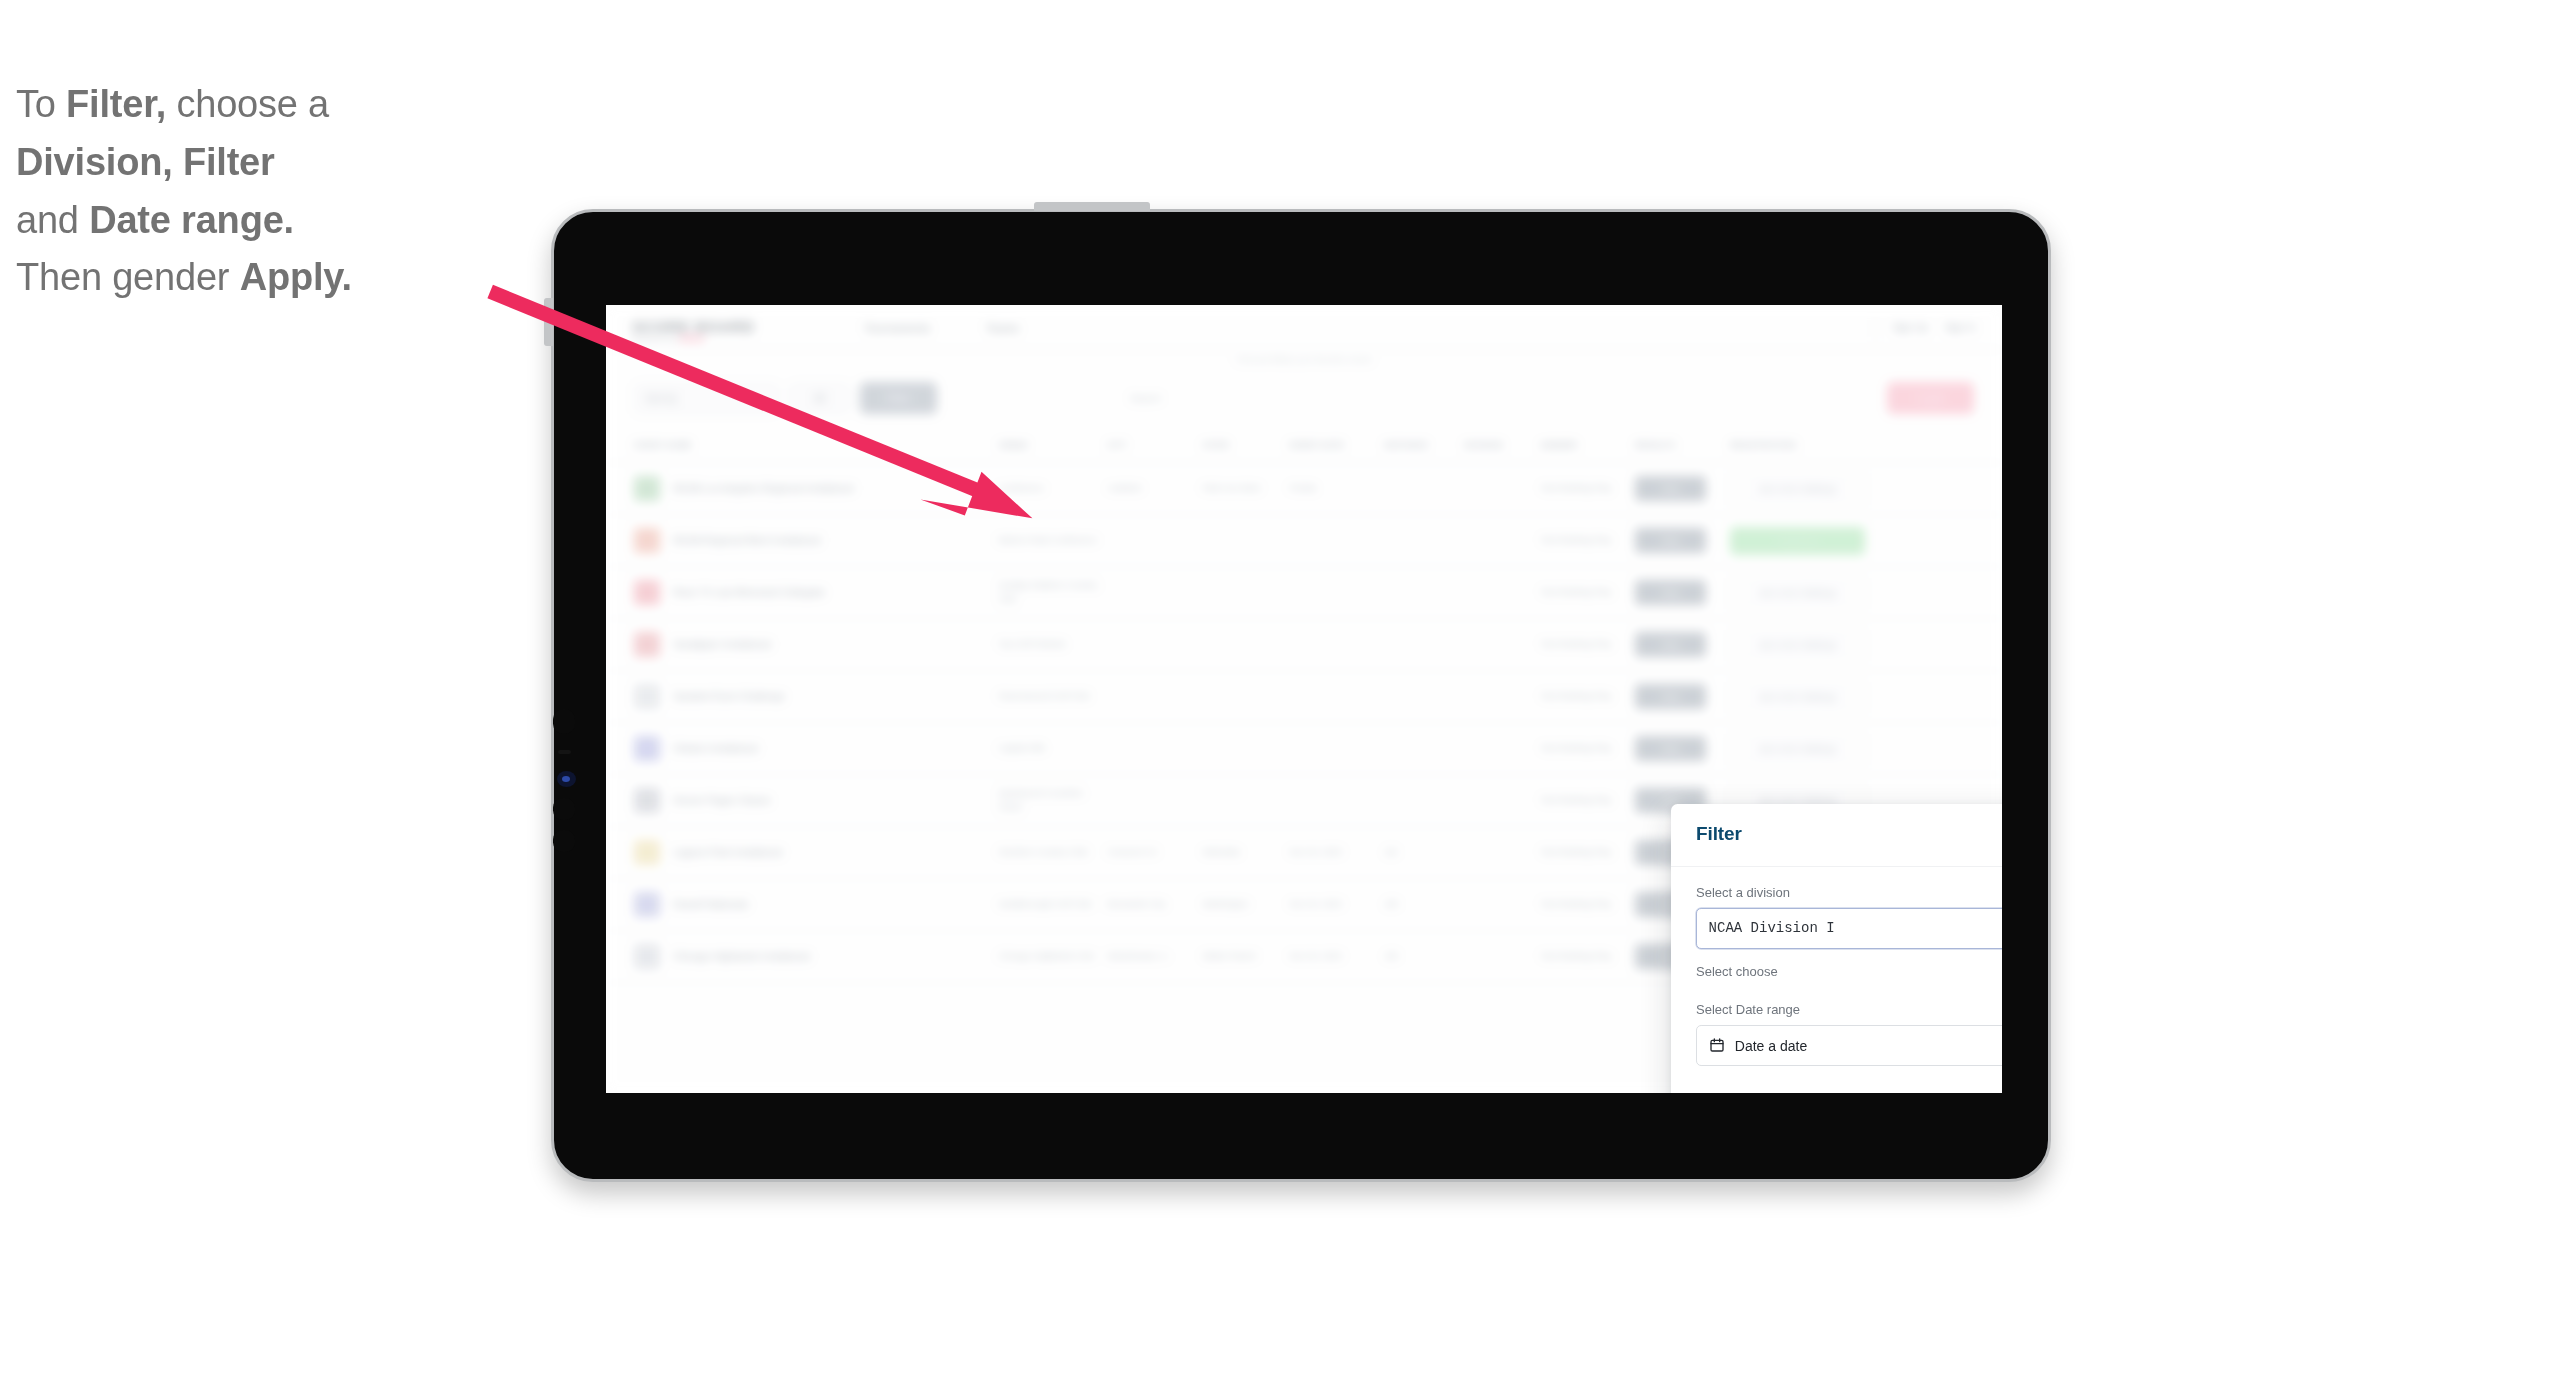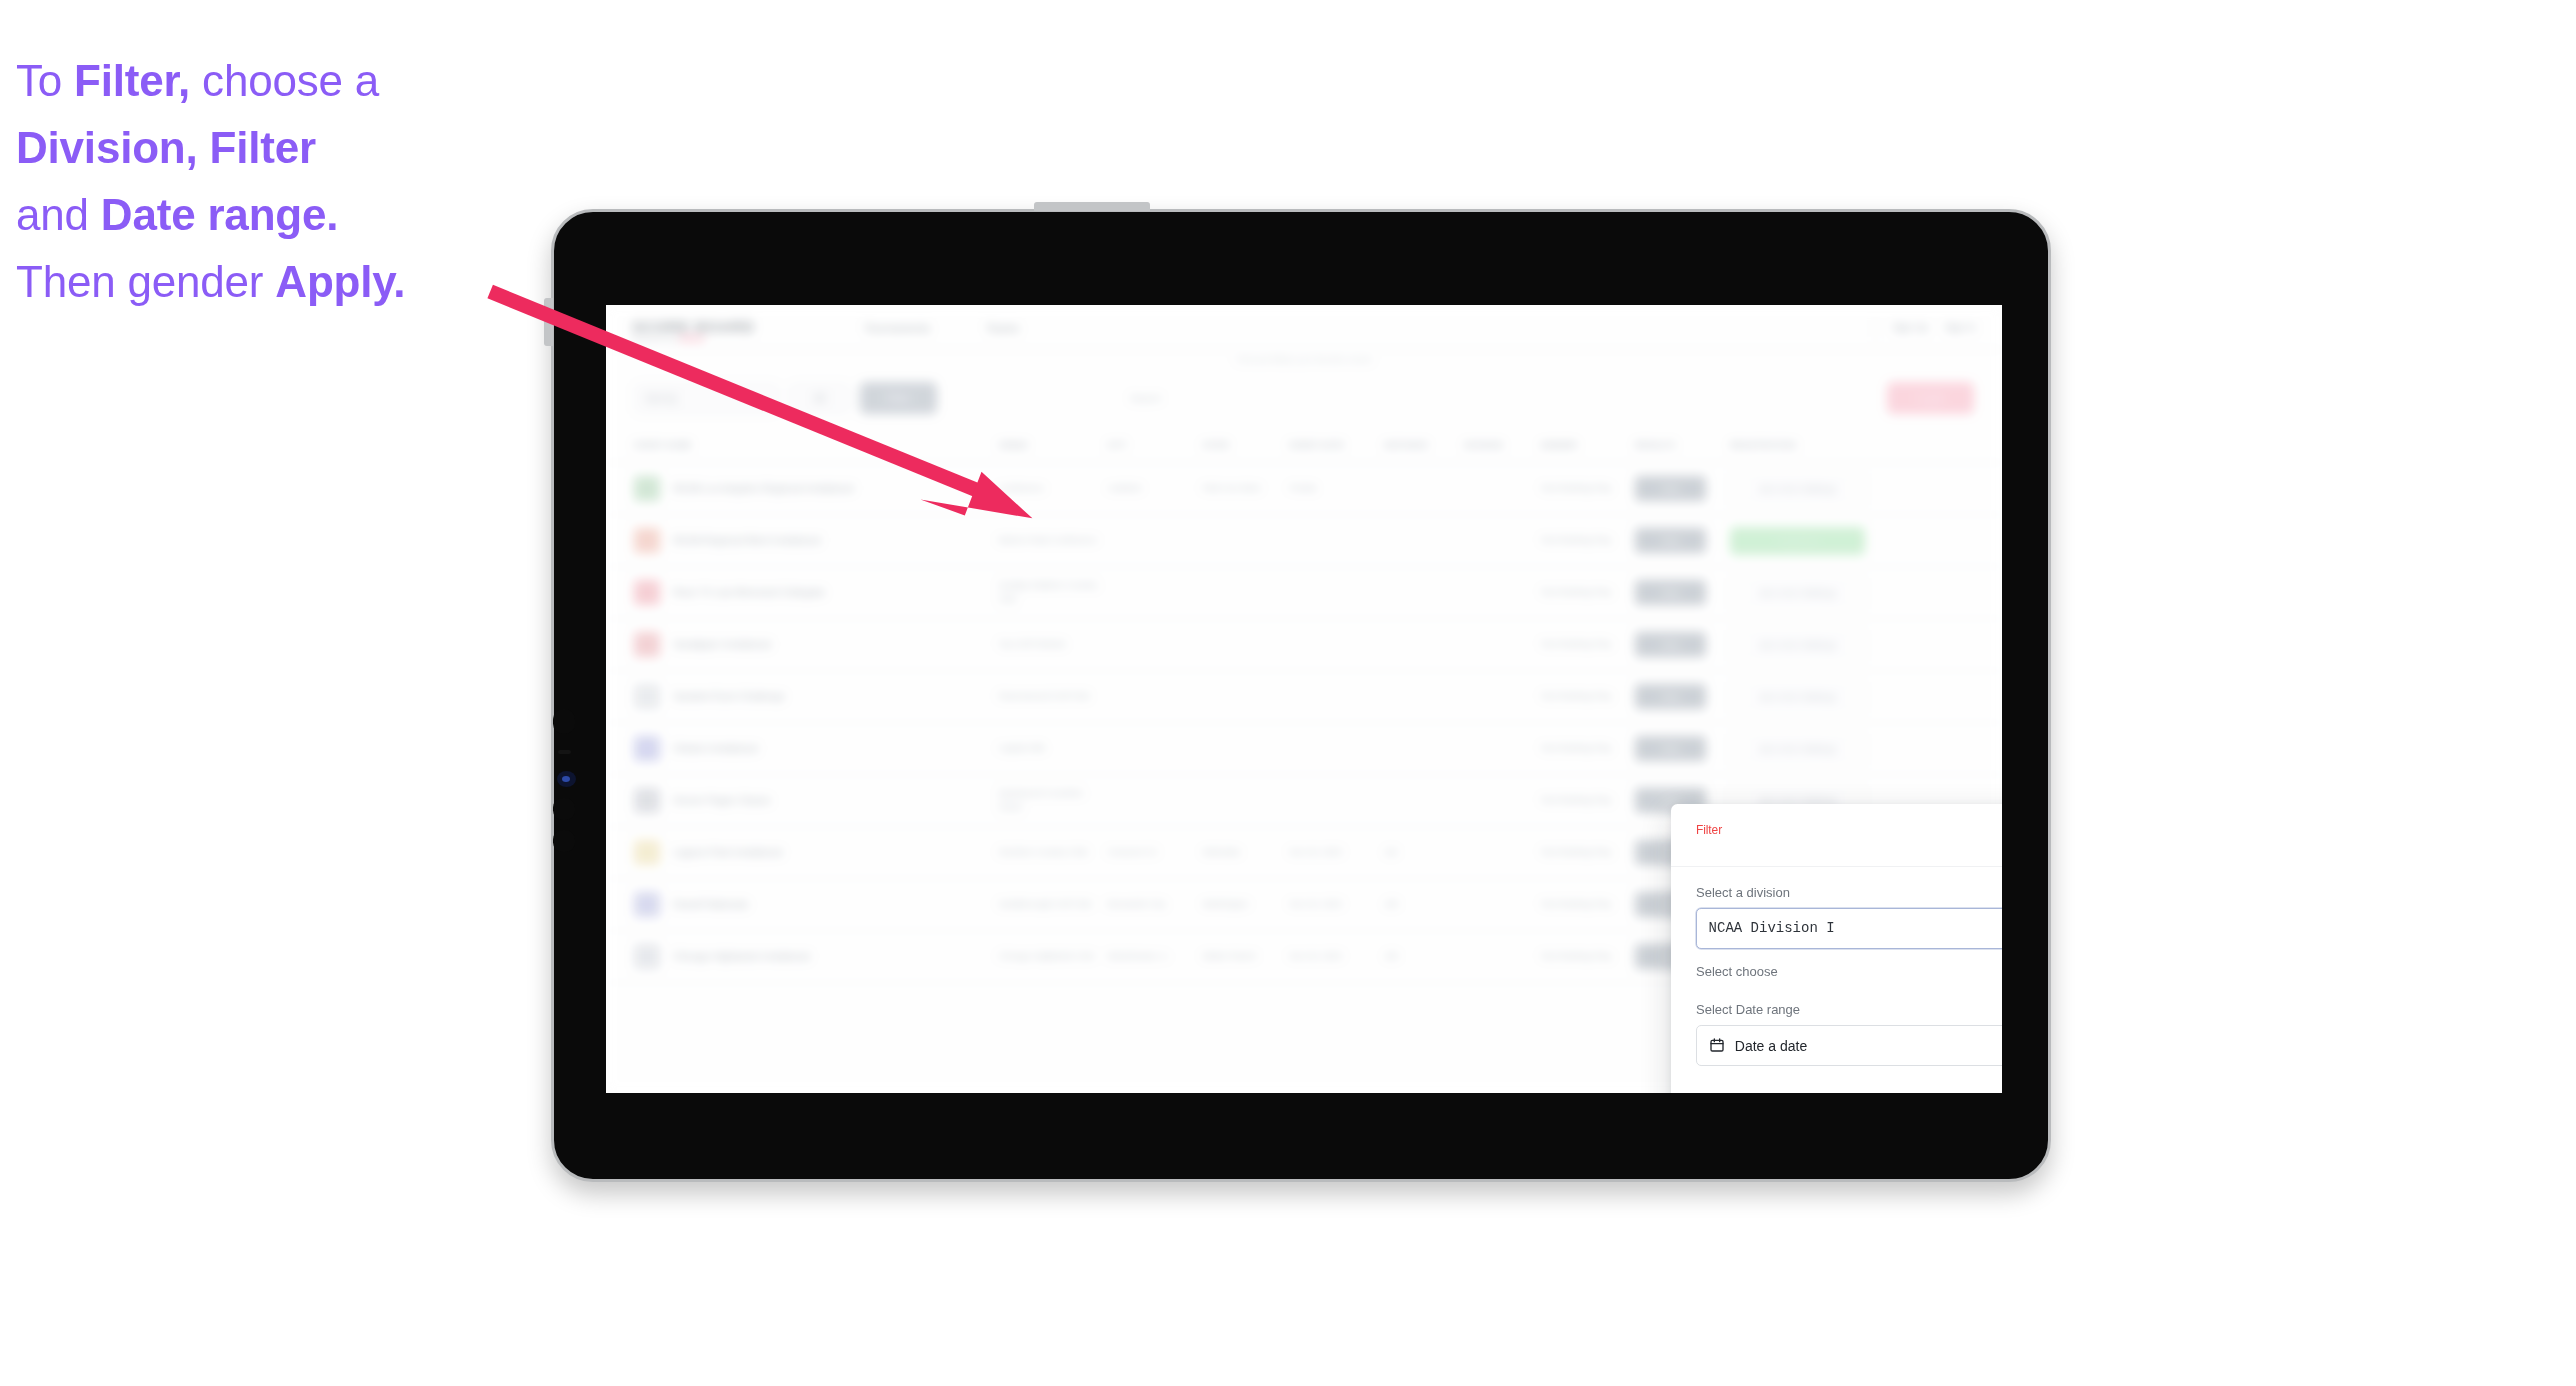--- a/index.html
+++ b/index.html
@@ -16,25 +16,25 @@
     position: relative;
     width: 2576px;
     height: 1386px;
     background: #ffffff;
   }
 
   
   .caption {
     position: absolute;
     left: 16px;
-    top: 48px;
+    top: 76px;
     width: 553px;
-    font-size: 44px;
+    font-size: 38px;
     line-height: 1.52;
-    color: #8b5cf6;
+    color: #737373;
     letter-spacing: -0.2px;
   }
   .caption .bold { font-weight: 700; }
   .caption-line { white-space: nowrap; }
 
   
   .tablet {
     position: absolute;
     left: 551px;
     top: 209px;
@@ -222,21 +222,21 @@
     background: #ffffff;
     border-radius: 6.5px;
     box-shadow: 0 10.2px 32px rgba(22,28,40,0.16), 0 1.5px 7.3px rgba(22,28,40,0.08);
   }
   .modal-head {
     height: 63px; padding: 19px 25px 0 25px;
     border-bottom: 0.7px solid #f0f1f3;
     position: relative;
   }
   .modal-title {
-    font-size: 12px; font-weight: 400; color: #ef4444; letter-spacing: -0.1px;
+    font-size: 19px; font-weight: 700; color: #0c4a6e; letter-spacing: -0.1px;
   }
 
   .modal-body { padding: 17.5px 25px 0 25px; }
   .field-label {
     font-size: 13px; color: #6e747c; margin-bottom: 8px; font-weight: 400;
   }
   .field-gap { height: 15.3px; }
 
   .select-box {
     height: 41px; border: 0.7px solid #dcdfe3; border-radius: 5.1px;

